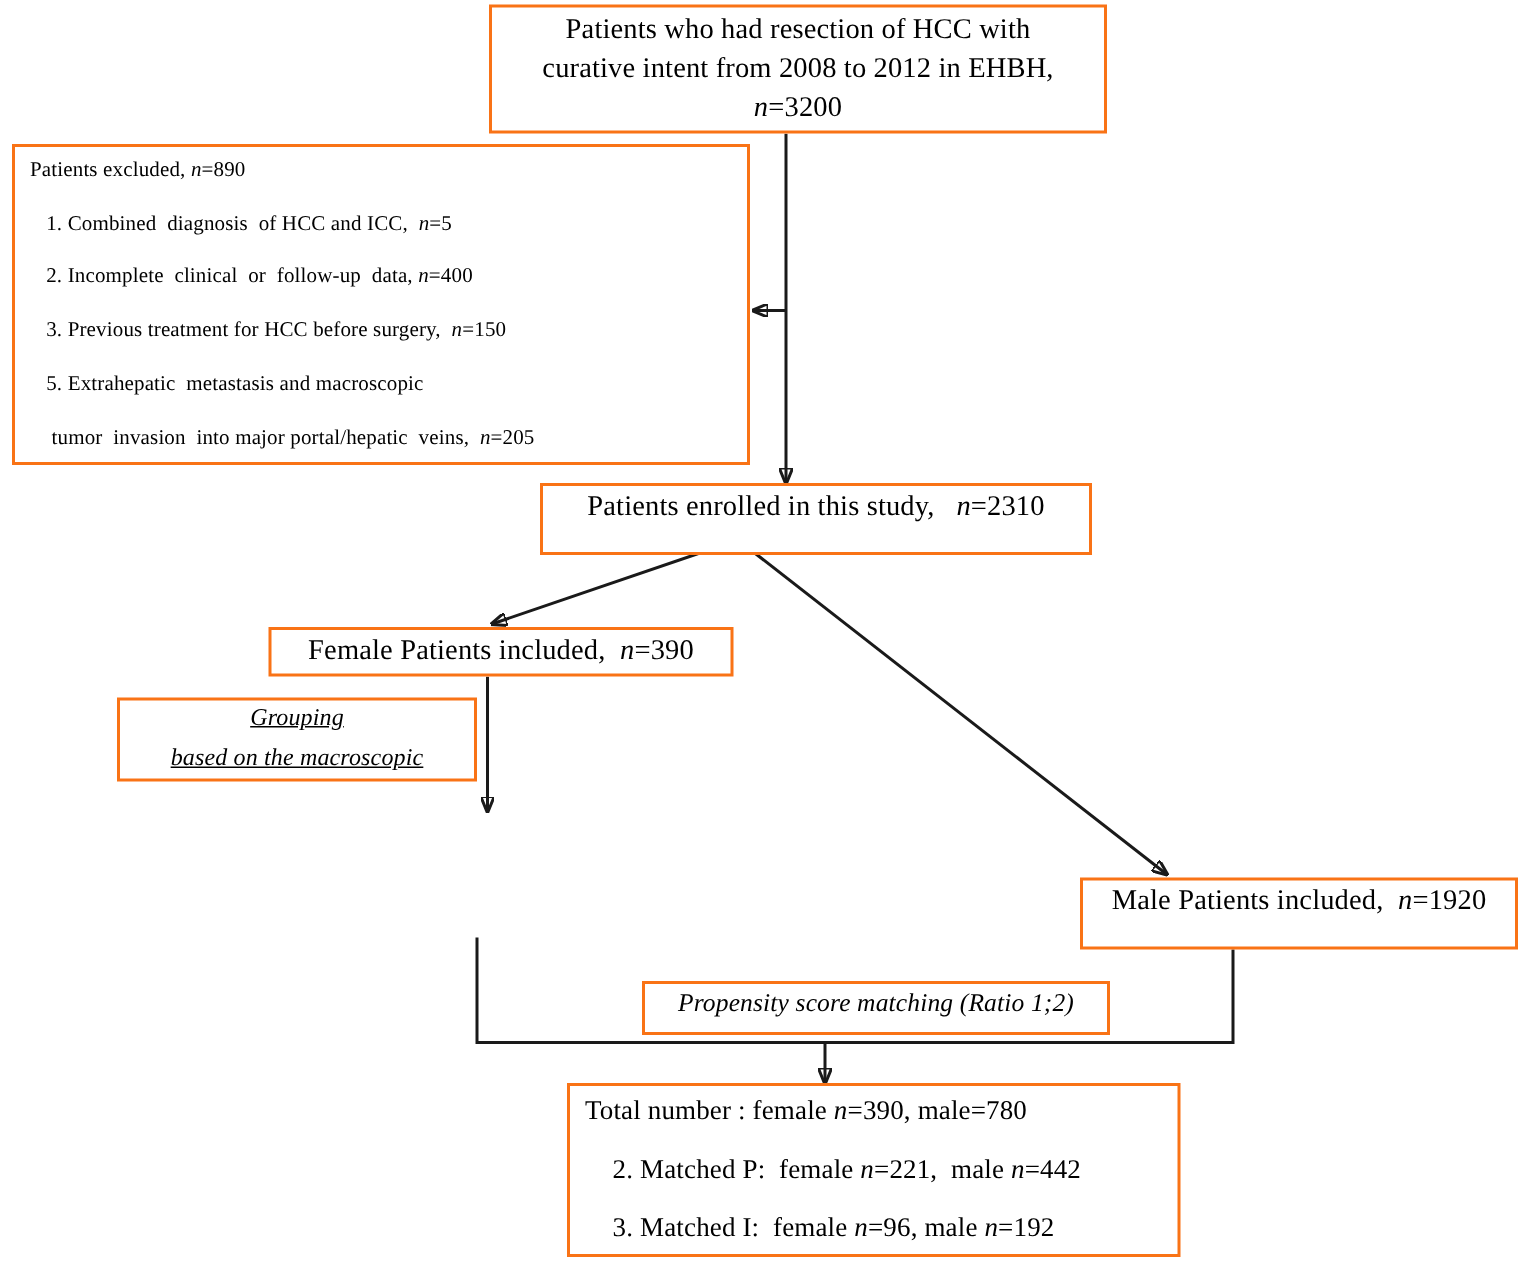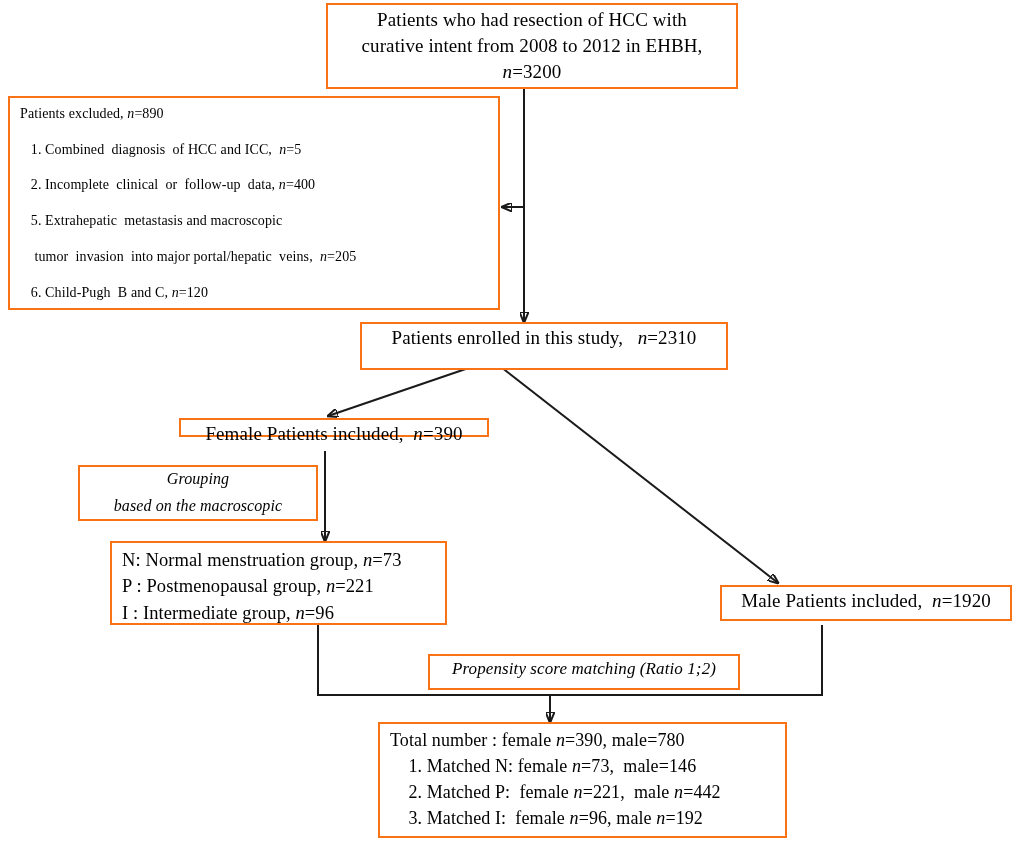--- a/index.html
+++ b/index.html
@@ -40,24 +40,24 @@
   }
   .center .line { text-align: center; }
   .left .line { text-align: left; }
   .italic .line { font-style: italic; font-weight: 500; }
   em.n { font-style: italic; }
 
   
   #box-top        { left: 326px; top: 3px;   width: 412px; height: 86px; padding: 2px 6px; }
   #box-excluded   { left: 8px;   top: 96px;  width: 492px; height: 214px; padding: 6px 10px; }
   #box-enrolled   { left: 360px; top: 322px; width: 368px; height: 48px; padding: 2px 10px; }
-  #box-female     { left: 179px; top: 418px; width: 310px; height: 19px; padding: 2px 11px; }
-  #box-grouping   { left: 78px;  top: 465px; width: 240px; height: 56px; padding: 2px 8px; }
+  #box-female     { left: 179px; top: 418px; width: 310px; height: 33px; padding: 2px 11px; }
+  #box-grouping   { left: 78px;  top: 465px; width: 240px; height: 56px; padding: 2px 8px; text-decoration: underline; }
   #box-groups     { left: 110px; top: 541px; width: 337px; height: 84px; padding: 4px 10px; }
-  #box-male       { left: 720px; top: 585px; width: 292px; height: 36px; padding: 2px 10px; }
+  #box-male       { left: 720px; top: 585px; width: 292px; height: 48px; padding: 2px 10px; }
   #box-psm        { left: 428px; top: 654px; width: 312px; height: 36px; padding: 2px 8px; }
   #box-total      { left: 378px; top: 722px; width: 409px; height: 116px; padding: 4px 10px; }
 
   #box-grouping .line { font-size: 16px; }
   #box-psm .line { font-size: 17px; }
   #box-excluded .line { font-size: 14px; line-height: 1.385; }
   #box-groups .line { font-size: 18.5px; line-height: 1.42; }
   #box-total .line { font-size: 18px; line-height: 1.42; }
   #box-top .line { line-height: 1.36; }
 
@@ -104,52 +104,46 @@
   <div class="box center" id="box-top">
     <div class="line">Patients who had resection of HCC with</div>
     <div class="line">curative intent from 2008 to 2012 in EHBH,</div>
     <div class="line"><em class="n">n</em>=3200</div>
   </div>
 
   <div class="box left" id="box-excluded">
     <div class="line">Patients excluded, <em class="n">n</em>=890</div>
     <div class="line">   1. Combined  diagnosis  of HCC and ICC,  <em class="n">n</em>=5</div>
     <div class="line">   2. Incomplete  clinical  or  follow-up  data, <em class="n">n</em>=400</div>
+    <div class="line">   3. Previous treatment for HCC before surgery,  <em class="n">n</em>=150</div>
     <div class="line">   5. Extrahepatic  metastasis and macroscopic</div>
     <div class="line">    tumor  invasion  into major portal/hepatic  veins,  <em class="n">n</em>=205</div>
-    <div class="line">   6. Child-Pugh  B and C, <em class="n">n</em>=120</div>
   </div>
 
   <div class="box center" id="box-enrolled">
     <div class="line">Patients enrolled in this study,   <em class="n">n</em>=2310</div>
   </div>
 
   <div class="box center" id="box-female">
     <div class="line">Female Patients included,  <em class="n">n</em>=390</div>
   </div>
 
   <div class="box center italic" id="box-grouping">
     <div class="line">Grouping</div>
     <div class="line">based on the macroscopic</div>
   </div>
 
-  <div class="box left" id="box-groups">
-    <div class="line">N: Normal menstruation group, <em class="n">n</em>=73</div>
-    <div class="line">P : Postmenopausal group, <em class="n">n</em>=221</div>
-    <div class="line">I : Intermediate group, <em class="n">n</em>=96</div>
-  </div>
 
   <div class="box center" id="box-male">
     <div class="line">Male Patients included,  <em class="n">n</em>=1920</div>
   </div>
 
   <div class="box center italic" id="box-psm">
     <div class="line">Propensity score matching (Ratio 1;2)</div>
   </div>
 
   <div class="box left" id="box-total">
     <div class="line">Total number : female <em class="n">n</em>=390, male=780</div>
-    <div class="line">    1. Matched N: female <em class="n">n</em>=73,  male=146</div>
     <div class="line">    2. Matched P:  female <em class="n">n</em>=221,  male <em class="n">n</em>=442</div>
     <div class="line">    3. Matched I:  female <em class="n">n</em>=96, male <em class="n">n</em>=192</div>
   </div>
 
 </div>
 
 </body></html>

